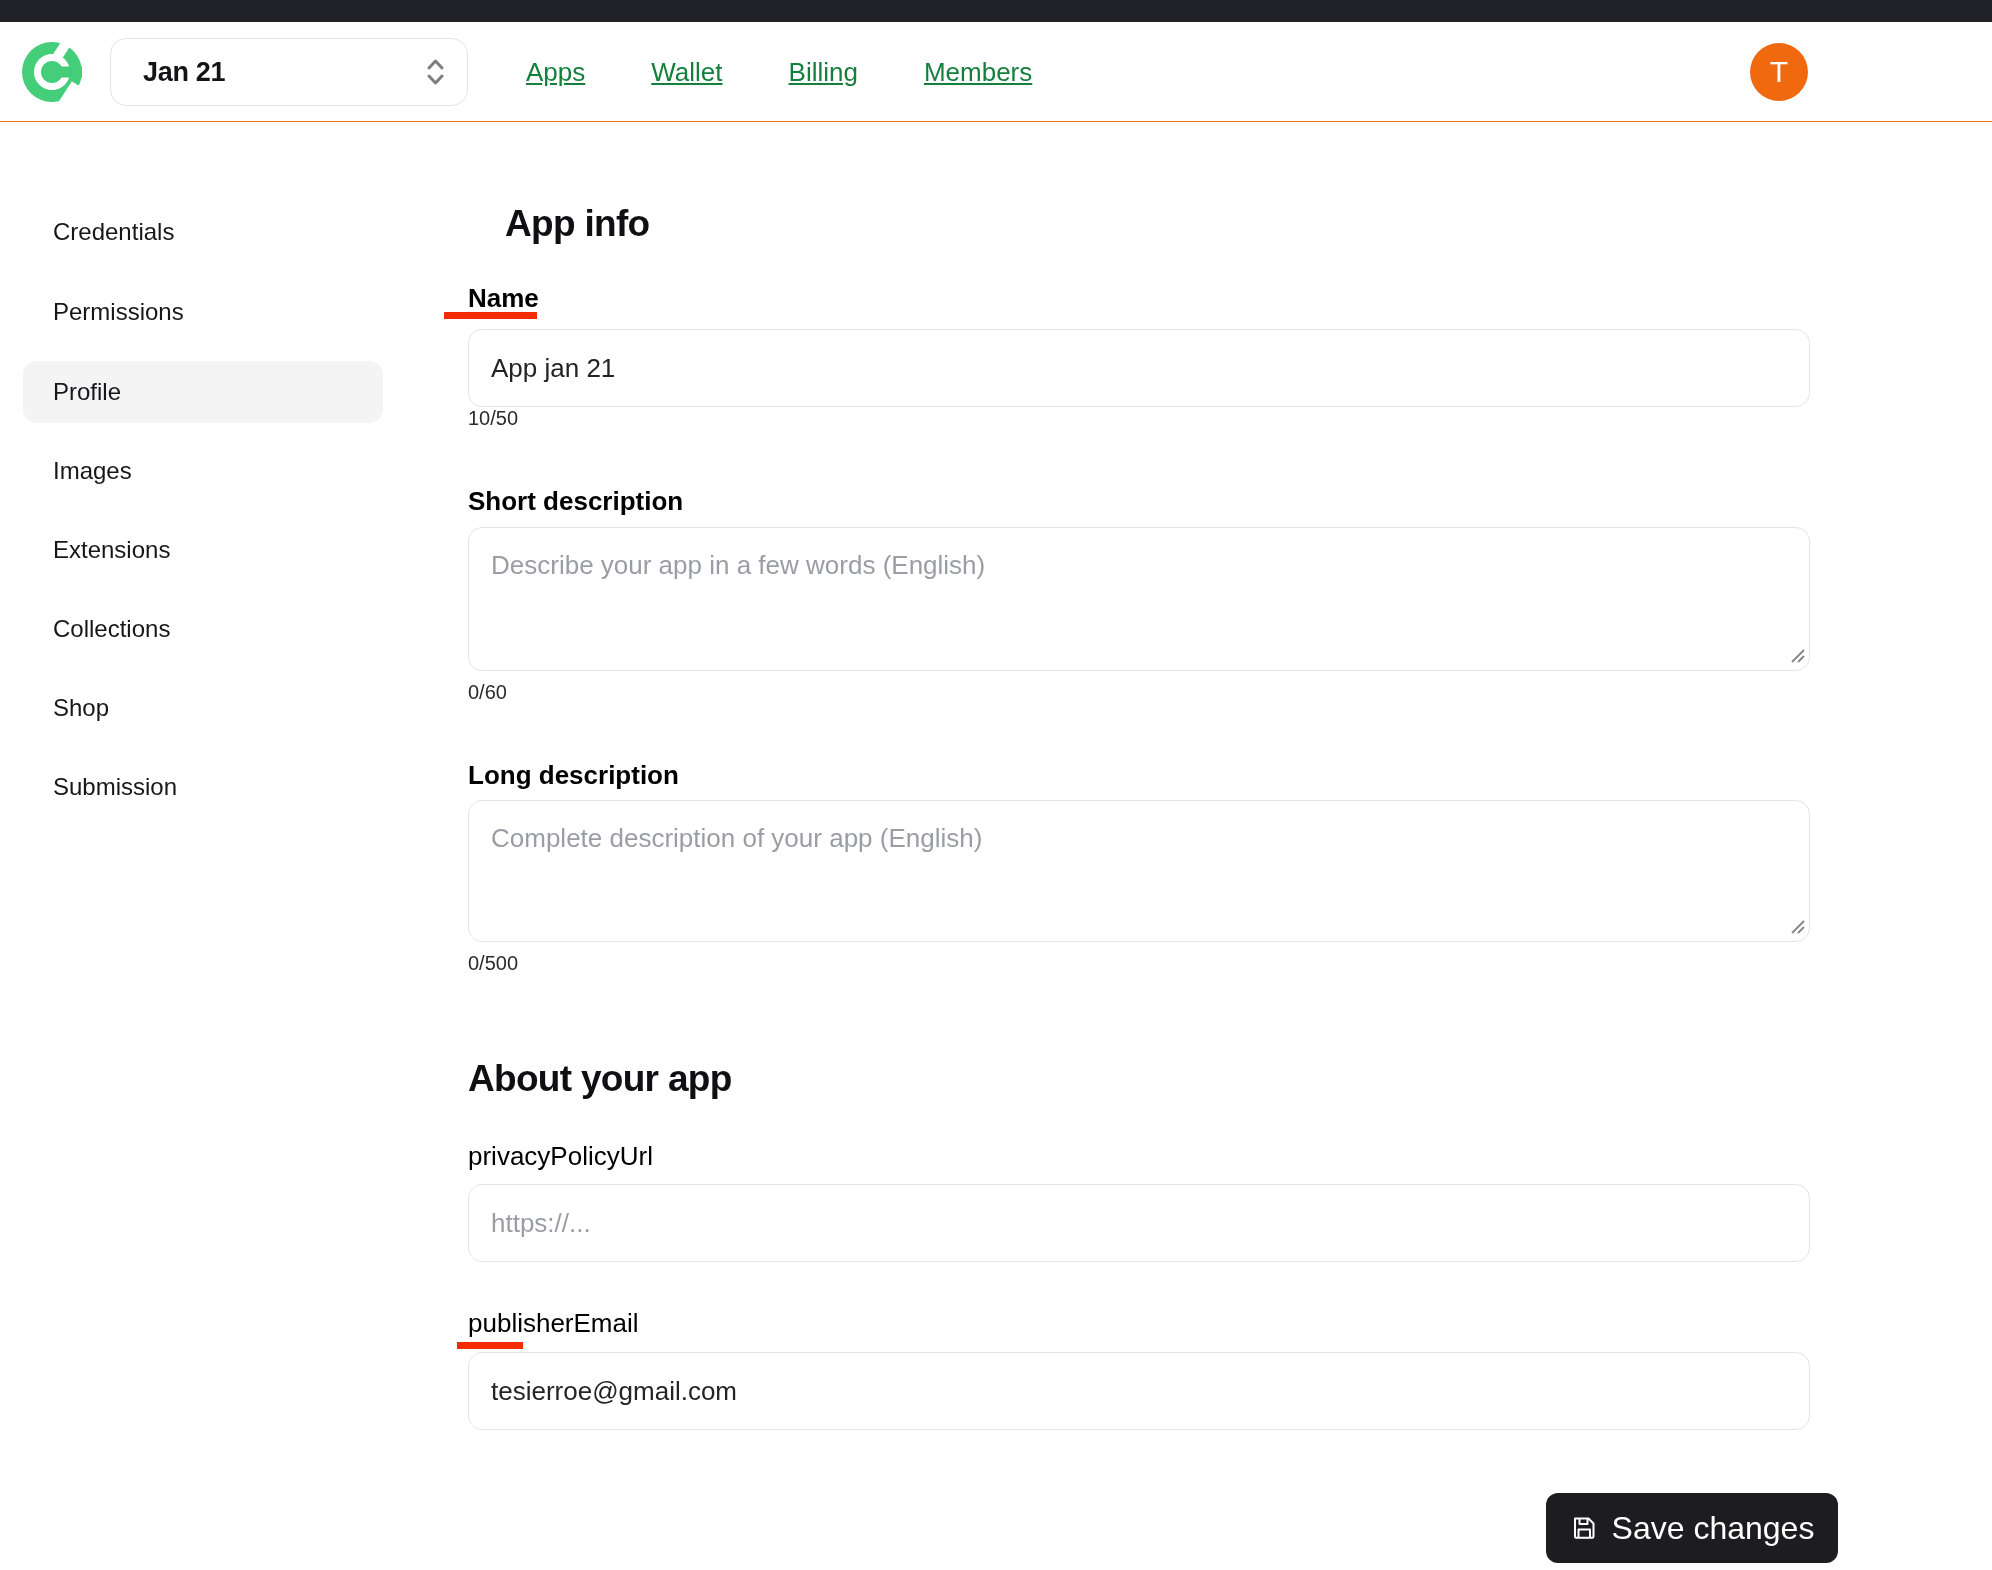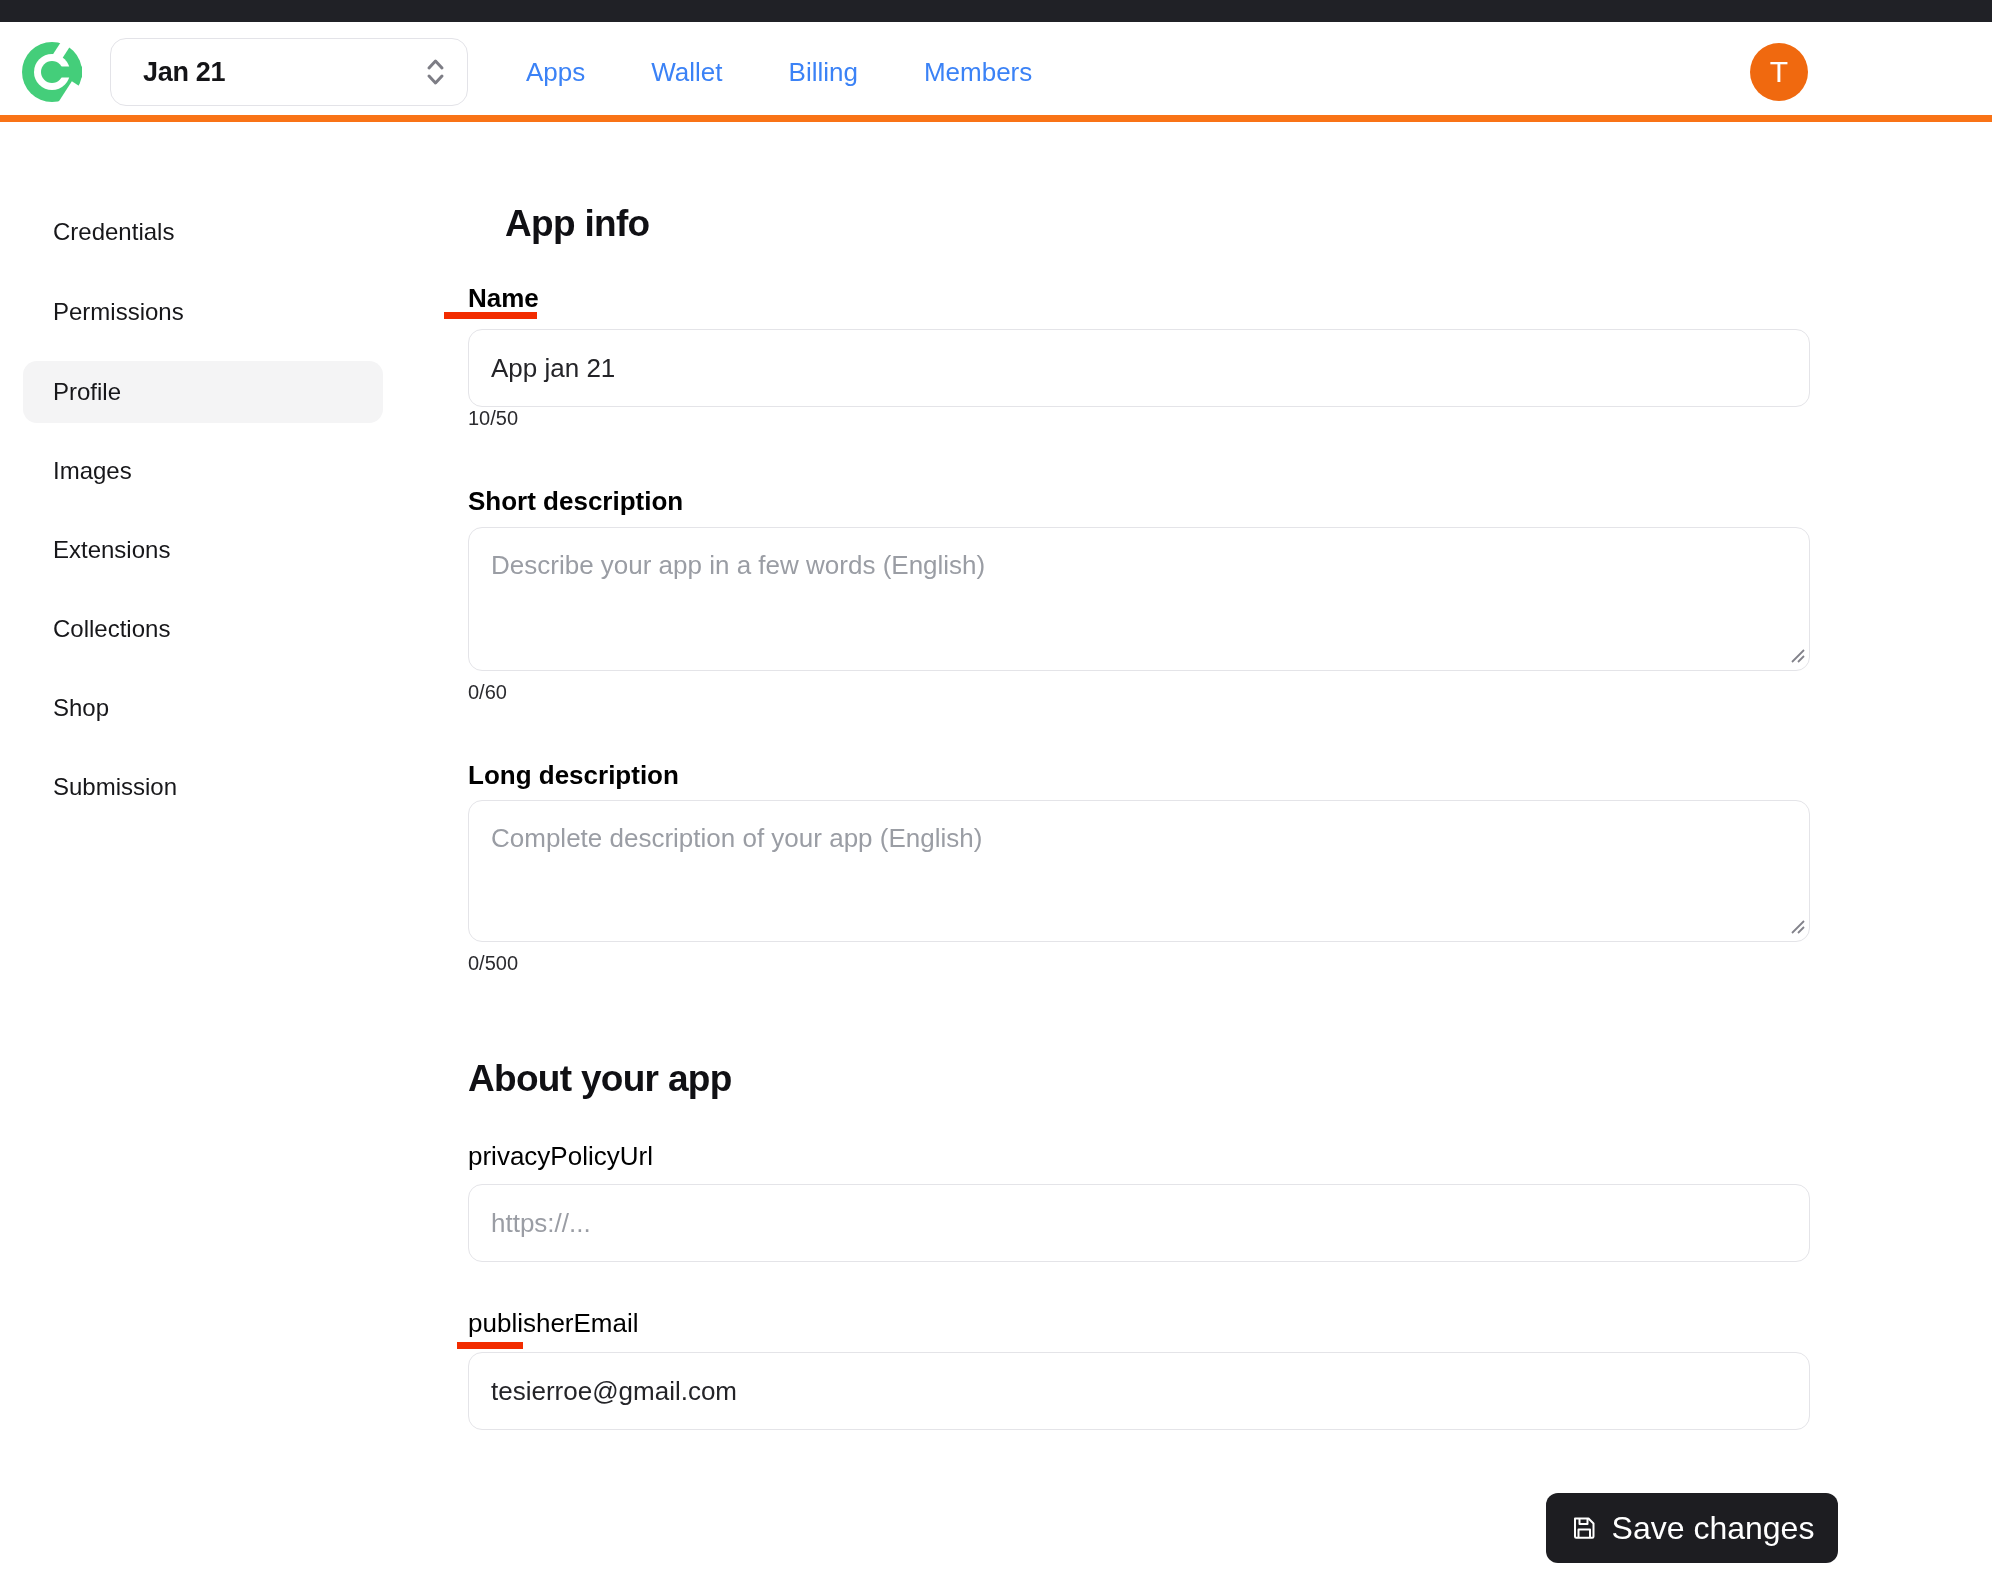--- a/index.html
+++ b/index.html
@@ -2,27 +2,27 @@
 <html><head>
 <meta charset="utf-8">
 <style>
   html,body{margin:0;padding:0;background:#ffffff;}
   *{box-sizing:border-box;}
   body{font-family:"Liberation Sans", sans-serif; color:#1b1b1f;}
   #app{position:relative;width:1992px;height:1570px;background:#ffffff;overflow:hidden;}
 
   
   .topbar{position:absolute;left:0;top:0;width:1992px;height:22px;background:#202126;}
-  .header{position:absolute;left:0;top:22px;width:1992px;height:100px;background:#ffffff;border-bottom:7px solid #f97316;}
+  .header{position:absolute;left:0;top:22px;width:1992px;height:100px;background:#ffffff;border-bottom:1px solid #f97316;}
   .logo{position:absolute;left:22px;top:20px;width:60px;height:60px;cursor:pointer;}
   .wsselect{position:absolute;left:110px;top:16px;width:358px;height:68px;border:1px solid #e3e3e8;border-radius:16px;
     background:#fff;display:flex;align-items:center;justify-content:space-between;padding:0 22px 0 32px;cursor:pointer;}
   .wsselect .ws-label{font-size:27px;font-weight:700;color:#141417;letter-spacing:-0.3px;}
   .nav{position:absolute;left:526px;top:0;height:100px;display:flex;align-items:center;gap:66px;}
-  .nav-link{font-size:26px;font-weight:500;color:#3b82f6;cursor:pointer;white-space:nowrap;}
+  .nav-link{font-size:26px;font-weight:500;color:#15803d;cursor:pointer;white-space:nowrap;text-decoration:underline;}
   .avatar{position:absolute;left:1750px;top:21px;width:58px;height:58px;border-radius:50%;background:#f0690f;
     display:flex;align-items:center;justify-content:center;color:#fff;font-size:30px;font-weight:400;cursor:pointer;}
 
   
   .side-item{position:absolute;left:23px;width:360px;height:62px;border-radius:14px;display:flex;align-items:center;
     padding-left:30px;font-size:24px;font-weight:500;color:#17171a;cursor:pointer;}
   .side-item.active{background:#f4f4f5;}
 
   
   .h1{position:absolute;left:468px;font-size:37px;font-weight:700;color:#101014;letter-spacing:-0.7px;}

